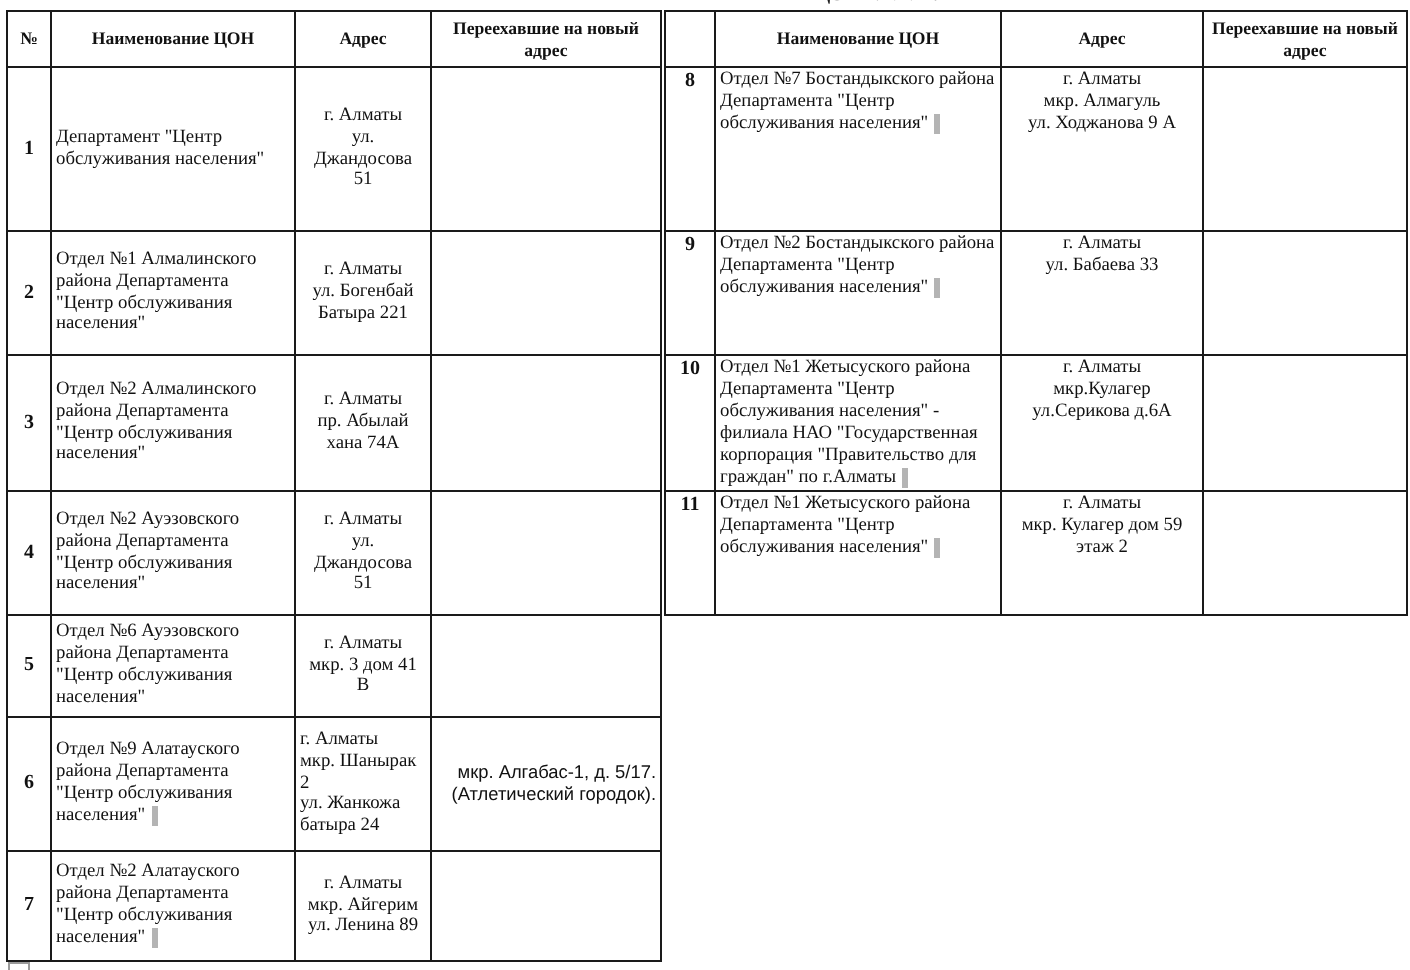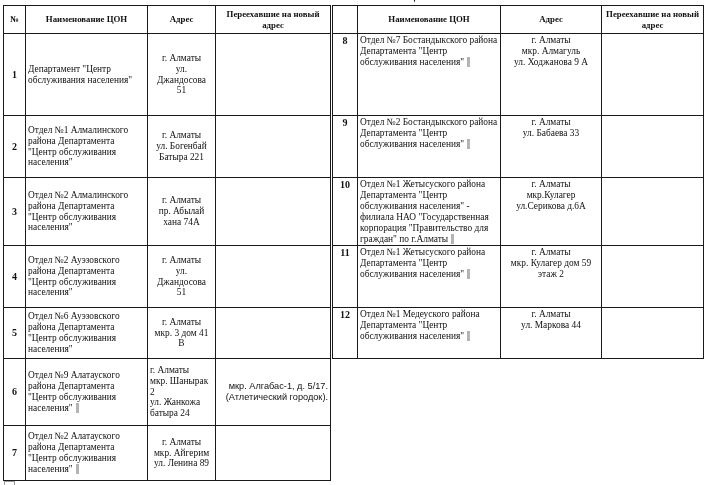--- a/index.html
+++ b/index.html
@@ -152,24 +152,17 @@
           <td class="moved"></td>
         </tr>
         <tr style="height: 62px; margin-left: 35px;">
           <td class="num">11</td>
           <td class="name"><span>Отдел №1 Жетысуского района Департамента "Центр обслуживания населения"</span><span class="mark"></span></td>
           <td class="addr">г. Алматы
 мкр. Кулагер дом 59
 этаж 2</td>
           <td class="moved"></td>
         </tr>
-        <tr style="height: 51px;">
-          <td class="num">12</td>
-          <td class="name"><span>Отдел №1 Медеуского района Департамента "Центр обслуживания населения"</span><span class="mark"></span></td>
-          <td class="addr">г. Алматы
-ул. Маркова 44</td>
-          <td class="moved"></td>
-        </tr>
       </tbody>
   </table>
 
   <div id="para-artifact"></div>
 </div>
 
 </body></html>

